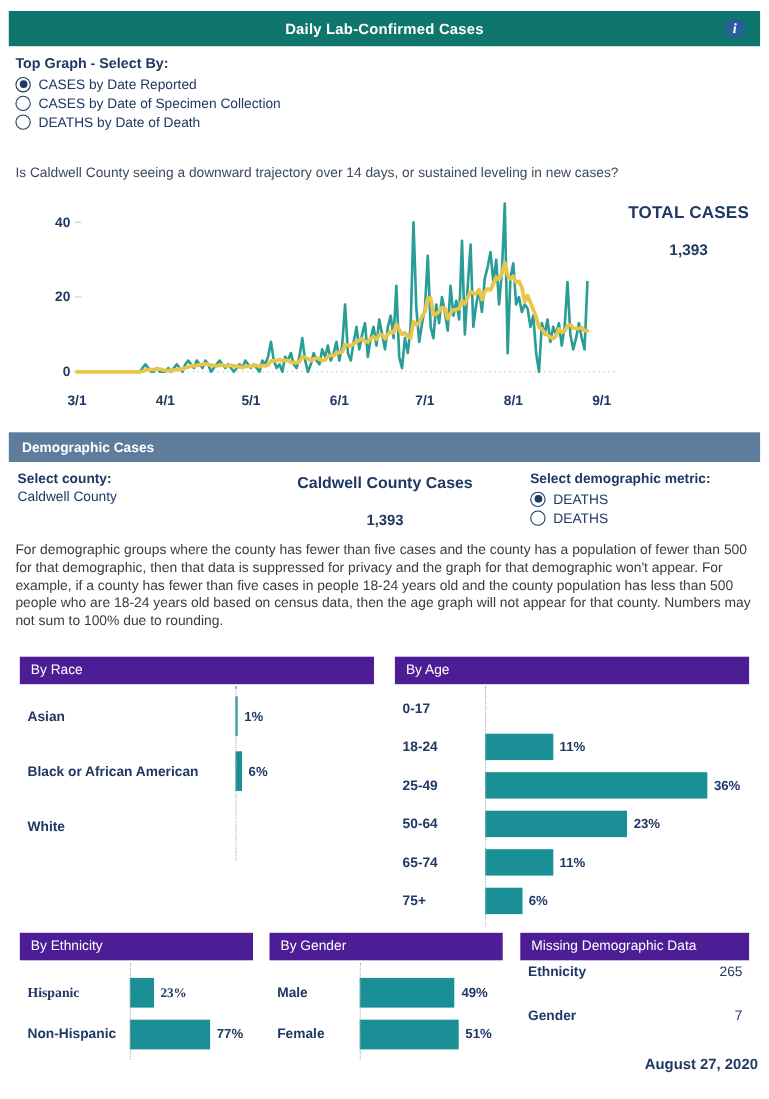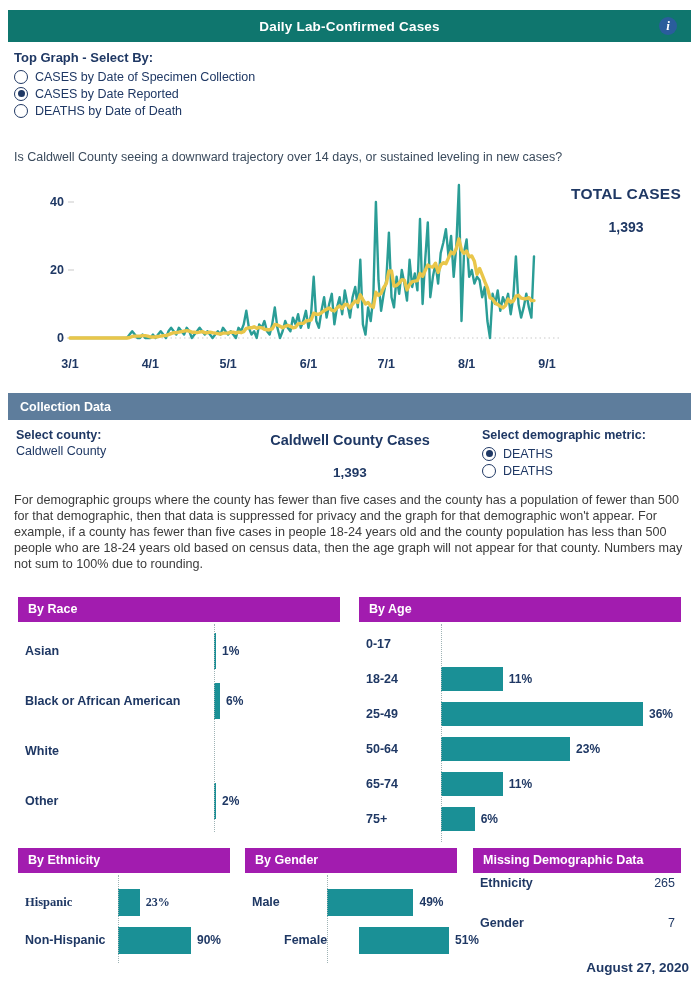--- a/index.html
+++ b/index.html
@@ -39,21 +39,21 @@
   .county-sel .val{margin-top:2px;cursor:pointer;}
   .center-title{position:absolute;left:200px;top:432px;width:300px;text-align:center;}
   .center-title .t{font-weight:bold;font-size:14.5px;}
   .center-title .v{font-weight:bold;font-size:13.5px;margin-top:17px;}
   .metric-sel{position:absolute;left:482px;top:428px;font-size:12.5px;}
   .metric-sel .lbl{font-weight:bold;margin-bottom:3px;}
 
   .privacy{position:absolute;left:14px;top:492px;width:676px;font-size:12.6px;line-height:1.28;color:#3b3b3b;}
 
   
-  .panel-header{background:#a21caf;color:#fff;font-weight:bold;font-size:12.5px;
+  .panel-header{background:#4c1d95;color:#fff;font-weight:normal;font-size:12.5px;
                 height:25px;line-height:25px;padding-left:10px;box-sizing:border-box;}
   .panel{position:absolute;}
   .rows-wrap{position:relative;}
   .guide{position:absolute;top:2px;bottom:2px;border-left:1px dotted #9fb3b5;}
   .hrow{display:flex;align-items:center;}
   .hrow .cat{font-weight:bold;font-size:12.5px;flex:0 0 auto;}
   .hrow .track{flex:1;display:flex;align-items:center;}
   .bar{background:#1a9096;flex:0 0 auto;}
   .hrow .pct{font-weight:bold;font-size:12px;margin-left:6px;}
 
@@ -74,26 +74,26 @@
 
   <div class="topbar">
     <div class="topbar-title">Daily Lab-Confirmed Cases</div>
     <div class="info-btn">i</div>
   </div>
 
   <div class="controls">
     <div class="controls-label">Top Graph - Select By:</div>
     <div id="top-radio-group">
         <div class="radio-row">
+          <span class="radio checked"></span>
+          <span>CASES by Date Reported</span>
+        </div>
+        <div class="radio-row">
           <span class="radio"></span>
           <span>CASES by Date of Specimen Collection</span>
-        </div>
-        <div class="radio-row">
-          <span class="radio checked"></span>
-          <span>CASES by Date Reported</span>
         </div>
         <div class="radio-row">
           <span class="radio"></span>
           <span>DEATHS by Date of Death</span>
         </div>
       </div>
   </div>
 
   <div class="question">Is Caldwell County seeing a downward trajectory over 14 days, or sustained leveling in new cases?</div>
 
@@ -114,21 +114,21 @@
       <polyline points="50.0,158.0 52.6,158.0 55.2,158.0 57.8,158.0 60.4,158.0 63.0,158.0 65.6,158.0 68.1,158.0 70.7,158.0 73.3,158.0 75.9,158.0 78.5,158.0 81.1,158.0 83.7,158.0 86.3,158.0 88.9,158.0 91.5,158.0 94.1,158.0 96.7,158.0 99.3,158.0 101.8,158.0 104.4,158.0 107.0,158.0 109.6,154.6 112.2,151.2 114.8,154.6 117.4,158.0 120.0,158.0 122.6,154.6 125.2,158.0 127.8,158.0 130.4,158.0 133.0,154.6 135.5,158.0 138.1,154.6 140.7,151.2 143.3,154.6 145.9,158.0 148.5,151.2 151.1,147.8 153.7,151.2 156.3,154.6 158.9,147.8 161.5,151.2 164.1,154.6 166.7,147.8 169.3,151.2 171.8,158.0 174.4,154.6 177.0,151.2 179.6,147.8 182.2,151.2 184.8,154.6 187.4,151.2 190.0,154.6 192.6,158.0 195.2,154.6 197.8,151.2 200.4,154.6 203.0,147.8 205.5,151.2 208.1,154.6 210.7,151.2 213.3,154.6 215.9,158.0 218.5,147.8 221.1,151.2 223.7,144.4 226.3,130.8 228.9,147.8 231.5,154.6 234.1,151.2 236.7,158.0 239.2,144.4 241.8,147.8 244.4,141.0 247.0,151.2 249.6,154.6 252.2,144.4 254.8,127.4 257.4,147.8 260.0,158.0 262.6,151.2 265.2,141.0 267.8,147.8 270.4,151.2 272.9,137.6 275.5,144.4 278.1,134.2 280.7,147.8 283.3,141.0 285.9,130.8 288.5,147.8 291.1,134.2 293.7,96.8 296.3,141.0 298.9,147.8 301.5,130.8 304.1,117.2 306.6,137.6 309.2,124.0 311.8,113.8 314.4,144.4 317.0,127.4 319.6,117.2 322.2,134.2 324.8,110.4 327.4,124.0 330.0,137.6 332.6,117.2 335.2,107.0 337.8,127.4 340.3,79.8 342.9,144.4 345.5,154.6 348.1,127.4 350.7,141.0 353.3,117.2 355.9,22.0 358.5,100.2 361.1,130.8 363.7,113.8 366.3,100.2 368.9,52.6 371.5,117.2 374.0,127.4 376.6,96.8 379.2,113.8 381.8,90.0 384.4,103.6 387.0,120.6 389.6,79.8 392.2,107.0 394.8,93.4 397.4,110.4 400.0,39.0 402.6,124.0 405.2,79.8 407.8,42.4 410.3,117.2 412.9,96.8 415.5,83.2 418.1,103.6 420.7,73.0 423.3,62.8 425.9,49.2 428.5,76.4 431.1,56.0 433.7,96.8 436.3,66.2 438.9,5.0 441.5,141.0 444.0,73.0 446.6,59.4 449.2,96.8 451.8,90.0 454.4,103.6 457.0,96.8 459.6,100.2 462.2,117.2 464.8,107.0 467.4,141.0 470.0,158.0 472.6,113.8 475.2,124.0 477.7,110.4 480.3,130.8 482.9,117.2 485.5,124.0 488.1,113.8 490.7,134.2 493.3,117.2 495.9,76.4 498.5,124.0 501.1,137.6 503.7,127.4 506.3,113.8 508.9,127.4 511.4,137.6 514.0,76.4" fill="none" stroke="#2a9d96" stroke-width="2.4" stroke-linejoin="round" stroke-linecap="round"></polyline>
       <polyline points="50.0,158.0 52.6,158.0 55.2,158.0 57.8,158.0 60.4,158.0 63.0,158.0 65.6,158.0 68.1,158.0 70.7,158.0 73.3,158.0 75.9,158.0 78.5,158.0 81.1,158.0 83.7,158.0 86.3,158.0 88.9,158.0 91.5,158.0 94.1,158.0 96.7,158.0 99.3,158.0 101.8,158.0 104.4,158.0 107.0,158.0 109.6,157.5 112.2,156.5 114.8,156.1 117.4,156.1 120.0,156.1 122.6,155.6 125.2,155.6 127.8,156.1 130.4,157.0 133.0,157.0 135.5,157.0 138.1,156.5 140.7,156.1 143.3,155.6 145.9,155.6 148.5,154.6 151.1,153.6 153.7,152.7 156.3,152.7 158.9,152.2 161.5,151.7 164.1,151.2 166.7,150.7 169.3,151.2 171.8,152.2 174.4,152.2 177.0,152.7 179.6,152.2 182.2,151.7 184.8,152.7 187.4,152.7 190.0,152.2 192.6,152.7 195.2,153.1 197.8,153.6 200.4,154.1 203.0,153.1 205.5,153.1 208.1,153.1 210.7,152.2 213.3,152.2 215.9,153.1 218.5,152.2 221.1,152.7 223.7,151.7 226.3,148.3 228.9,147.8 231.5,147.8 234.1,146.8 236.7,148.3 239.2,147.3 241.8,147.8 244.4,149.3 247.0,149.7 249.6,149.7 252.2,148.8 254.8,144.4 257.4,144.9 260.0,146.3 262.6,147.8 265.2,146.3 267.8,145.4 270.4,146.3 272.9,147.8 275.5,147.3 278.1,143.9 280.7,143.4 283.3,143.4 285.9,141.0 288.5,140.5 291.1,140.0 293.7,133.2 296.3,134.2 298.9,134.2 301.5,132.7 304.1,130.8 306.6,129.3 309.2,127.9 311.8,130.3 314.4,130.8 317.0,127.9 319.6,125.9 322.2,128.4 324.8,124.5 327.4,124.5 330.0,127.9 332.6,124.0 335.2,121.1 337.8,122.5 340.3,114.8 342.9,119.6 345.5,124.0 348.1,122.5 350.7,125.9 353.3,127.4 355.9,112.3 358.5,115.3 361.1,113.3 363.7,107.5 366.3,103.6 368.9,91.0 371.5,91.0 374.0,106.0 376.6,105.5 379.2,103.1 381.8,99.7 384.4,100.2 387.0,109.9 389.6,104.6 392.2,101.7 394.8,101.2 397.4,100.7 400.0,93.4 402.6,96.3 405.2,90.5 407.8,85.1 410.3,86.6 412.9,87.1 415.5,83.2 418.1,92.4 420.7,85.1 423.3,82.7 425.9,83.7 428.5,77.9 431.1,72.0 433.7,74.0 436.3,68.6 438.9,58.9 441.5,70.1 444.0,73.5 446.6,71.1 449.2,76.9 451.8,75.9 454.4,81.3 457.0,94.4 459.6,88.5 462.2,94.9 464.8,101.7 467.4,108.0 470.0,117.7 472.6,119.1 475.2,123.0 477.7,124.5 480.3,126.4 482.9,127.9 485.5,125.5 488.1,119.1 490.7,122.1 493.3,121.1 495.9,116.2 498.5,115.3 501.1,118.2 503.7,118.7 506.3,118.7 508.9,117.7 511.4,120.6 514.0,120.6" fill="none" stroke="#e9c64a" stroke-width="3.4" stroke-linejoin="round" stroke-linecap="round"></polyline>
     </svg>
 
   <div class="total-box">
     <div class="total-label">TOTAL CASES</div>
     <div class="total-value">1,393</div>
   </div>
 
   <div class="demobar">
-    <span class="section-title">Collection Data</span>
+    <span class="section-title">Demographic Cases</span>
   </div>
 
   <div class="county-sel">
     <div class="lbl">Select county:</div>
     <div class="val">Caldwell County</div>
   </div>
 
   <div class="center-title">
     <div class="t">Caldwell County Cases</div>
     <div class="v">1,393</div>
@@ -164,27 +164,20 @@
         <div class="hrow" style="height: 50px;">
           <span class="cat" style="width: 196px; padding-left: 7px; box-sizing: border-box;">Black or African American</span>
           <span class="track">
             <span class="bar" style="width: 6px; height: 36px;"></span>
             <span class="pct">6%</span>
           </span>
         </div>
         <div class="hrow" style="height: 50px;">
           <span class="cat" style="width: 196px; padding-left: 7px; box-sizing: border-box;">White</span>
         </div>
-        <div class="hrow" style="height: 50px;">
-          <span class="cat" style="width: 196px; padding-left: 7px; box-sizing: border-box;">Other</span>
-          <span class="track">
-            <span class="bar" style="width: 2px; height: 36px;"></span>
-            <span class="pct">2%</span>
-          </span>
-        </div>
       </div>
   </div>
 
   <div class="panel" style="left:359px;top:597px;width:322px;">
     <div class="panel-header">By Age</div>
     <div class="rows-wrap" id="age-rows" style="padding-top: 4px; padding-bottom: 8px;">
         <div class="guide" style="left: 82px;"></div>
         <div class="hrow" style="height: 35px;">
           <span class="cat" style="width: 82px; padding-left: 7px; box-sizing: border-box;">0-17</span>
         </div>
@@ -234,38 +227,38 @@
           <span class="cat" style="width: 100px; padding-left: 7px; box-sizing: border-box;">Hispanic</span>
           <span class="track">
             <span class="bar" style="width: 21.8052px; height: 27px;"></span>
             <span class="pct">23%</span>
           </span>
         </div>
         <div class="hrow" style="height: 38px;">
           <span class="cat" style="width: 100px; padding-left: 7px; box-sizing: border-box;">Non-Hispanic</span>
           <span class="track">
             <span class="bar" style="width: 73px; height: 27px;"></span>
-            <span class="pct">90%</span>
+            <span class="pct">77%</span>
           </span>
         </div>
       </div>
   </div>
 
   <div class="panel" style="left:245px;top:848px;width:212px;">
     <div class="panel-header">By Gender</div>
     <div class="rows-wrap" id="gender-rows" style="padding-top: 10px; padding-bottom: 6px;">
         <div class="guide" style="left: 82px;"></div>
         <div class="hrow" style="height: 38px;">
           <span class="cat" style="width: 82px; padding-left: 7px; box-sizing: border-box;">Male</span>
           <span class="track">
             <span class="bar" style="width: 86.4706px; height: 27px;"></span>
             <span class="pct">49%</span>
           </span>
         </div>
-        <div class="hrow" style="height: 38px; margin-left: 32px;">
+        <div class="hrow" style="height: 38px;">
           <span class="cat" style="width: 82px; padding-left: 7px; box-sizing: border-box;">Female</span>
           <span class="track">
             <span class="bar" style="width: 90px; height: 27px;"></span>
             <span class="pct">51%</span>
           </span>
         </div>
       </div>
   </div>
 
   <div class="missing">

